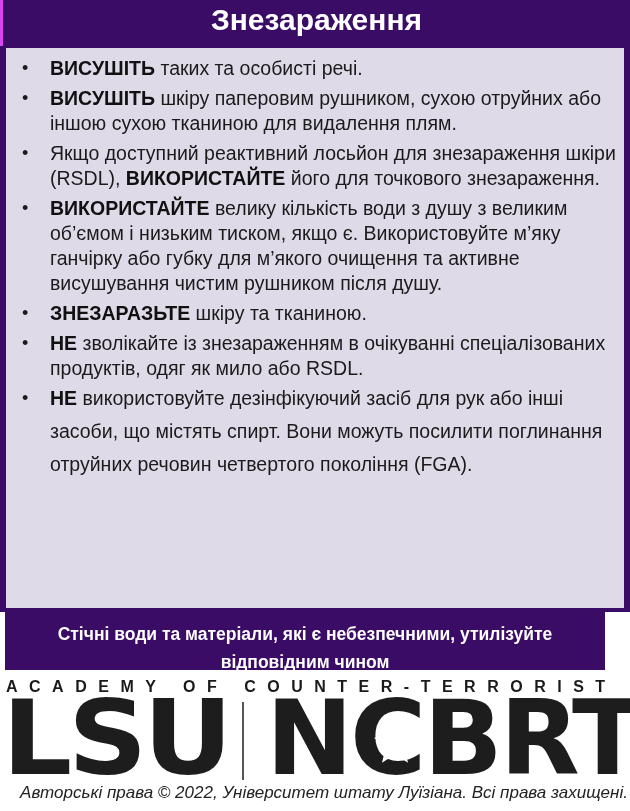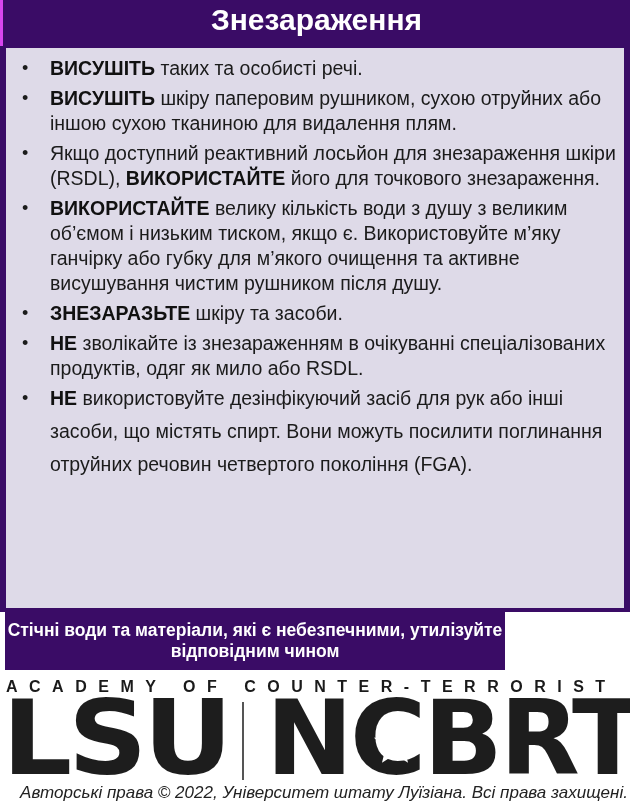--- a/index.html
+++ b/index.html
@@ -25,23 +25,23 @@
   .bullets li {
     position:relative; padding-left:30px; font-size:19.5px; color:#1b1b1b;
     line-height:25px; margin-bottom:5px;
   }
   .bullets li.loose { line-height:33px; margin-top:-4px; }
   .bullets li .dot {
     position:absolute; left:2px; top:0; font-size:18px; color:#1b1b1b;
   }
   .bullets li b { font-weight:bold; color:#111; }
   .footer-band {
-    position:absolute; left:5px; top:612px; width:500px; height:58px;
+    position:absolute; left:5px; top:612px; width:600px; height:58px;
     background:#3a0c66; color:#ffffff; text-align:center;
-    font-weight:bold; font-size:17.5px; line-height:21px;
+    font-weight:bold; font-size:17.5px; line-height:28px;
     padding-top:8px; box-sizing:border-box;
   }
   .academy {
     position:absolute; left:0; top:678px; width:630px; text-align:center;
     font-weight:bold; font-size:16px; letter-spacing:11.5px; color:#1a1a1a;
     white-space:nowrap; padding-left:6px; box-sizing:border-box;
   }
   .logo-row {
     position:absolute; left:0; top:698px; width:552px; height:80px;
   }
@@ -81,21 +81,21 @@
       <li>
         <span class="dot">•</span><b>ВИСУШІТЬ</b><span> шкіру паперовим рушником, сухою отруйних або іншою сухою тканиною для видалення плям.</span>
       </li>
       <li>
         <span class="dot">•</span><span>Якщо доступний реактивний лосьйон для знезараження шкіри (RSDL), </span><b>ВИКОРИСТАЙТЕ</b><span> його для точкового знезараження.</span>
       </li>
       <li>
         <span class="dot">•</span><b>ВИКОРИСТАЙТЕ</b><span> велику кількість води з душу з великим об’ємом і низьким тиском, якщо є. Використовуйте м’яку ганчірку або губку для м’якого очищення та активне висушування чистим рушником після душу.</span>
       </li>
       <li>
-        <span class="dot">•</span><b>ЗНЕЗАРАЗЬТЕ</b><span> шкіру та засоби.</span>
+        <span class="dot">•</span><b>ЗНЕЗАРАЗЬТЕ</b><span> шкіру та тканиною.</span>
       </li>
       <li>
         <span class="dot">•</span><b>НЕ</b><span> зволікайте із знезараженням в очікуванні спеціалізованих продуктів, одяг як мило або RSDL.</span>
       </li>
       <li class="loose">
         <span class="dot">•</span><b>НЕ</b><span> використовуйте дезінфікуючий засіб для рук або інші засоби, що містять спирт. Вони можуть посилити поглинання отруйних речовин четвертого покоління (FGA).</span>
       </li>
     </ul>
   </div>
 </div>

